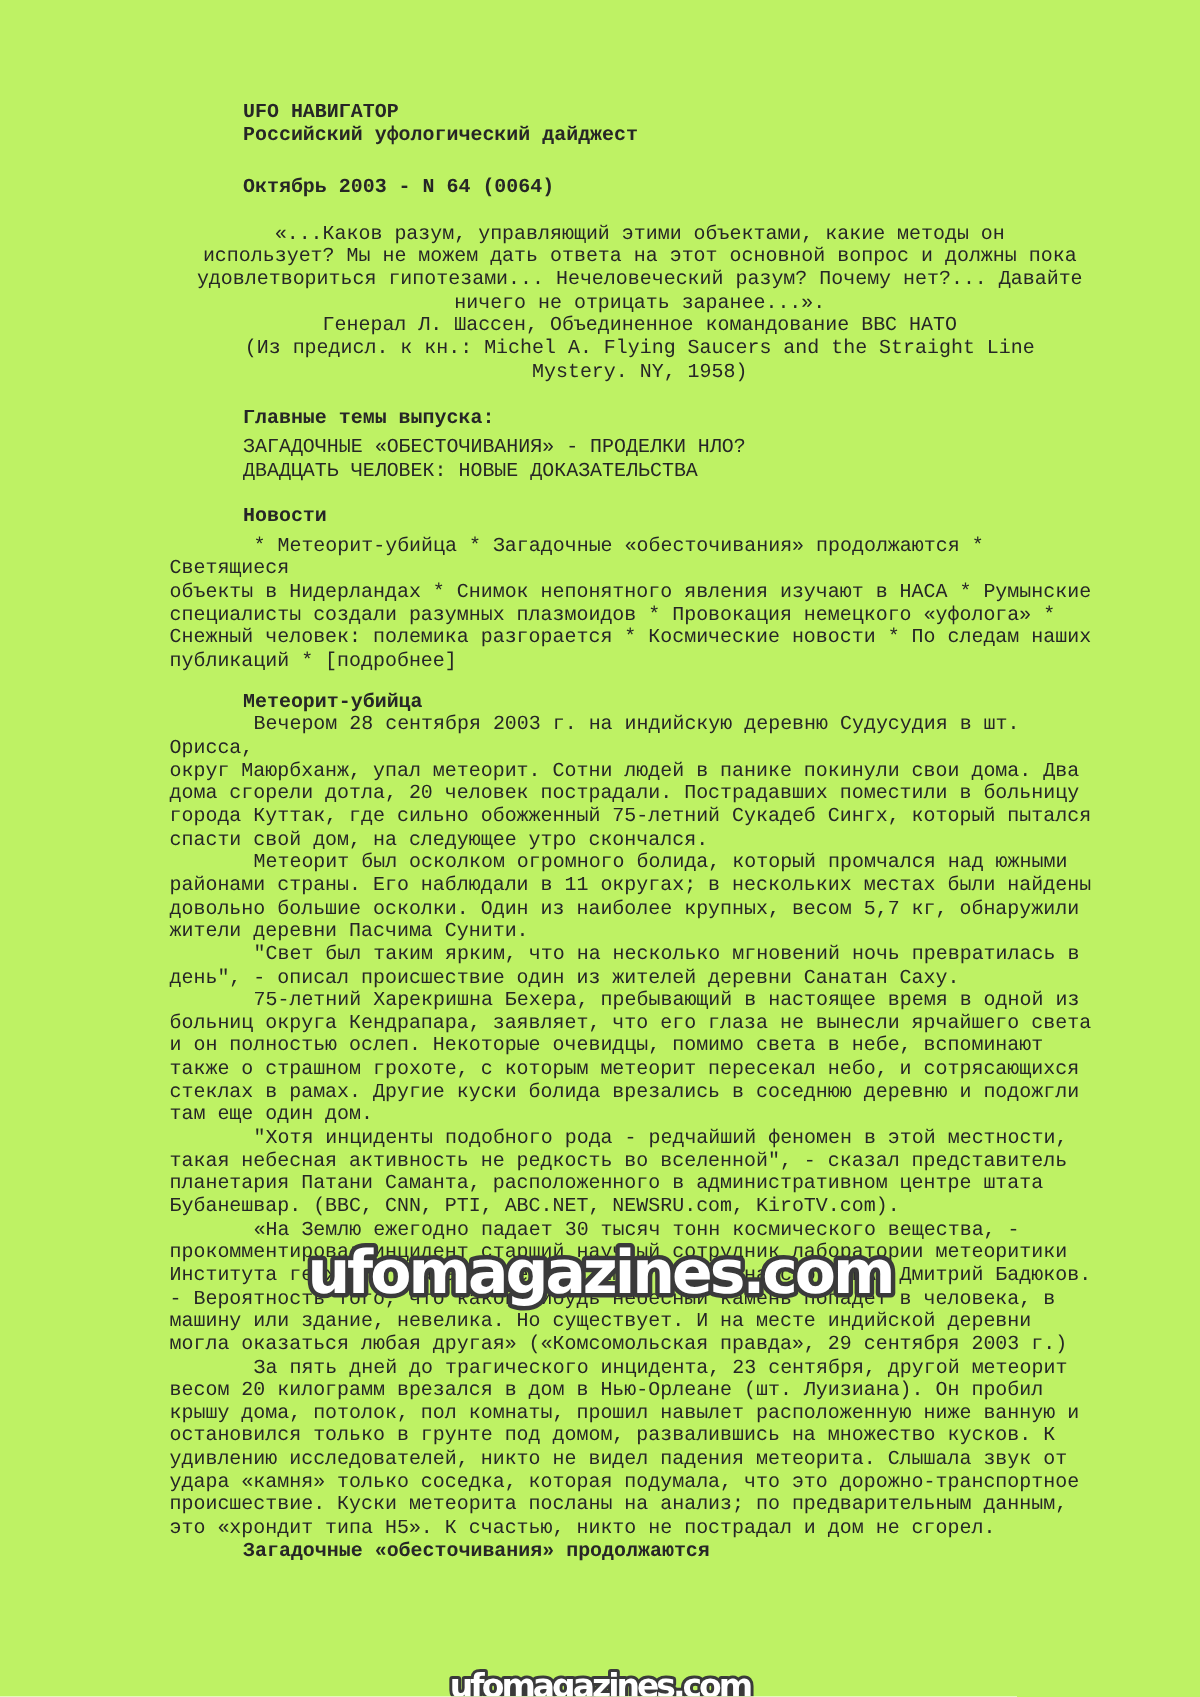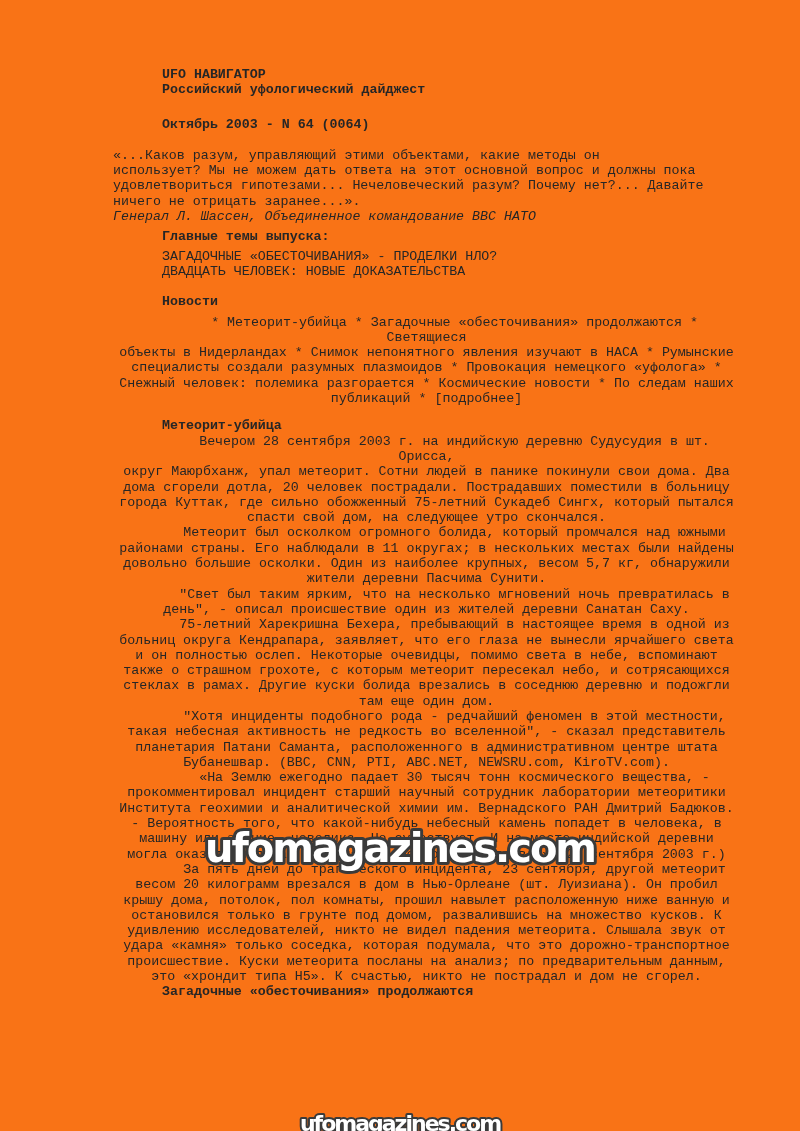--- a/index.html
+++ b/index.html
@@ -1,39 +1,39 @@
 <!DOCTYPE html>
 <html><head>
 <meta charset="utf-8">
 <style>
   html,body{margin:0;padding:0;background:#ffffff;}
   .page{
     position:relative;
     width:800px;height:1131px;
-    background:#f97316;
+    background:#bef264;
     overflow:hidden;
     font-family:"Liberation Mono","DejaVu Sans Mono",monospace;
     font-size:13.3px;
     line-height:15.3px;
     color:#262626;
   }
   .content{
     position:absolute;
     left:113px;top:0;
     width:627px;
     padding-top:67px;
   }
   .bold{font-weight:bold;}
-  .italic{font-style:italic;}
+  .italic{}
   .prewrap{white-space:pre-wrap;}
   .indent6{padding-left:49px;}
-  .para{white-space:pre-wrap;text-indent:56px;text-align:center;}
+  .para{white-space:pre-wrap;text-indent:56px;}
   .issue{margin-top:19px;font-weight:bold;}
-  .epigraph{margin-top:16px;text-align:left;}
-  .topics{margin-top:5px;}
+  .epigraph{margin-top:16px;text-align:center;}
+  .topics{margin-top:16px;}
   .topics-items{margin-top:4px;}
   .news{margin-top:15px;}
   .news .para{margin-top:5px;}
   .article{margin-top:12px;}
   .next-heading{}
   .wm-main{position:absolute;left:100px;top:810px;pointer-events:none;}
   .wm-bottom{position:absolute;left:200px;top:1100px;pointer-events:none;}
   .wm-text{
     font-family:"DejaVu Sans","Liberation Sans",sans-serif;
     font-weight:bold;
@@ -54,20 +54,22 @@
     </div>
 
     <div class="issue indent6">Октябрь 2003 - N 64 (0064)</div>
 
     <div class="epigraph">
       <div class="prewrap">«...Каков разум, управляющий этими объектами, какие методы он
 использует? Мы не можем дать ответа на этот основной вопрос и должны пока
 удовлетвориться гипотезами... Нечеловеческий разум? Почему нет?... Давайте
 ничего не отрицать заранее...».</div>
       <div class="italic">Генерал Л. Шассен, Объединенное командование ВВС НАТО</div>
+      <div class="prewrap">(Из предисл. к кн.: Michel A. Flying Saucers and the Straight Line
+Mystery. NY, 1958)</div>
     </div>
 
     <div class="topics">
       <div class="bold indent6">Главные темы выпуска:</div>
       <div class="topics-items">
         <div class="indent6">ЗАГАДОЧНЫЕ «ОБЕСТОЧИВАНИЯ» - ПРОДЕЛКИ НЛО?</div>
         <div class="indent6">ДВАДЦАТЬ ЧЕЛОВЕК: НОВЫЕ ДОКАЗАТЕЛЬСТВА</div>
       </div>
     </div>
 

